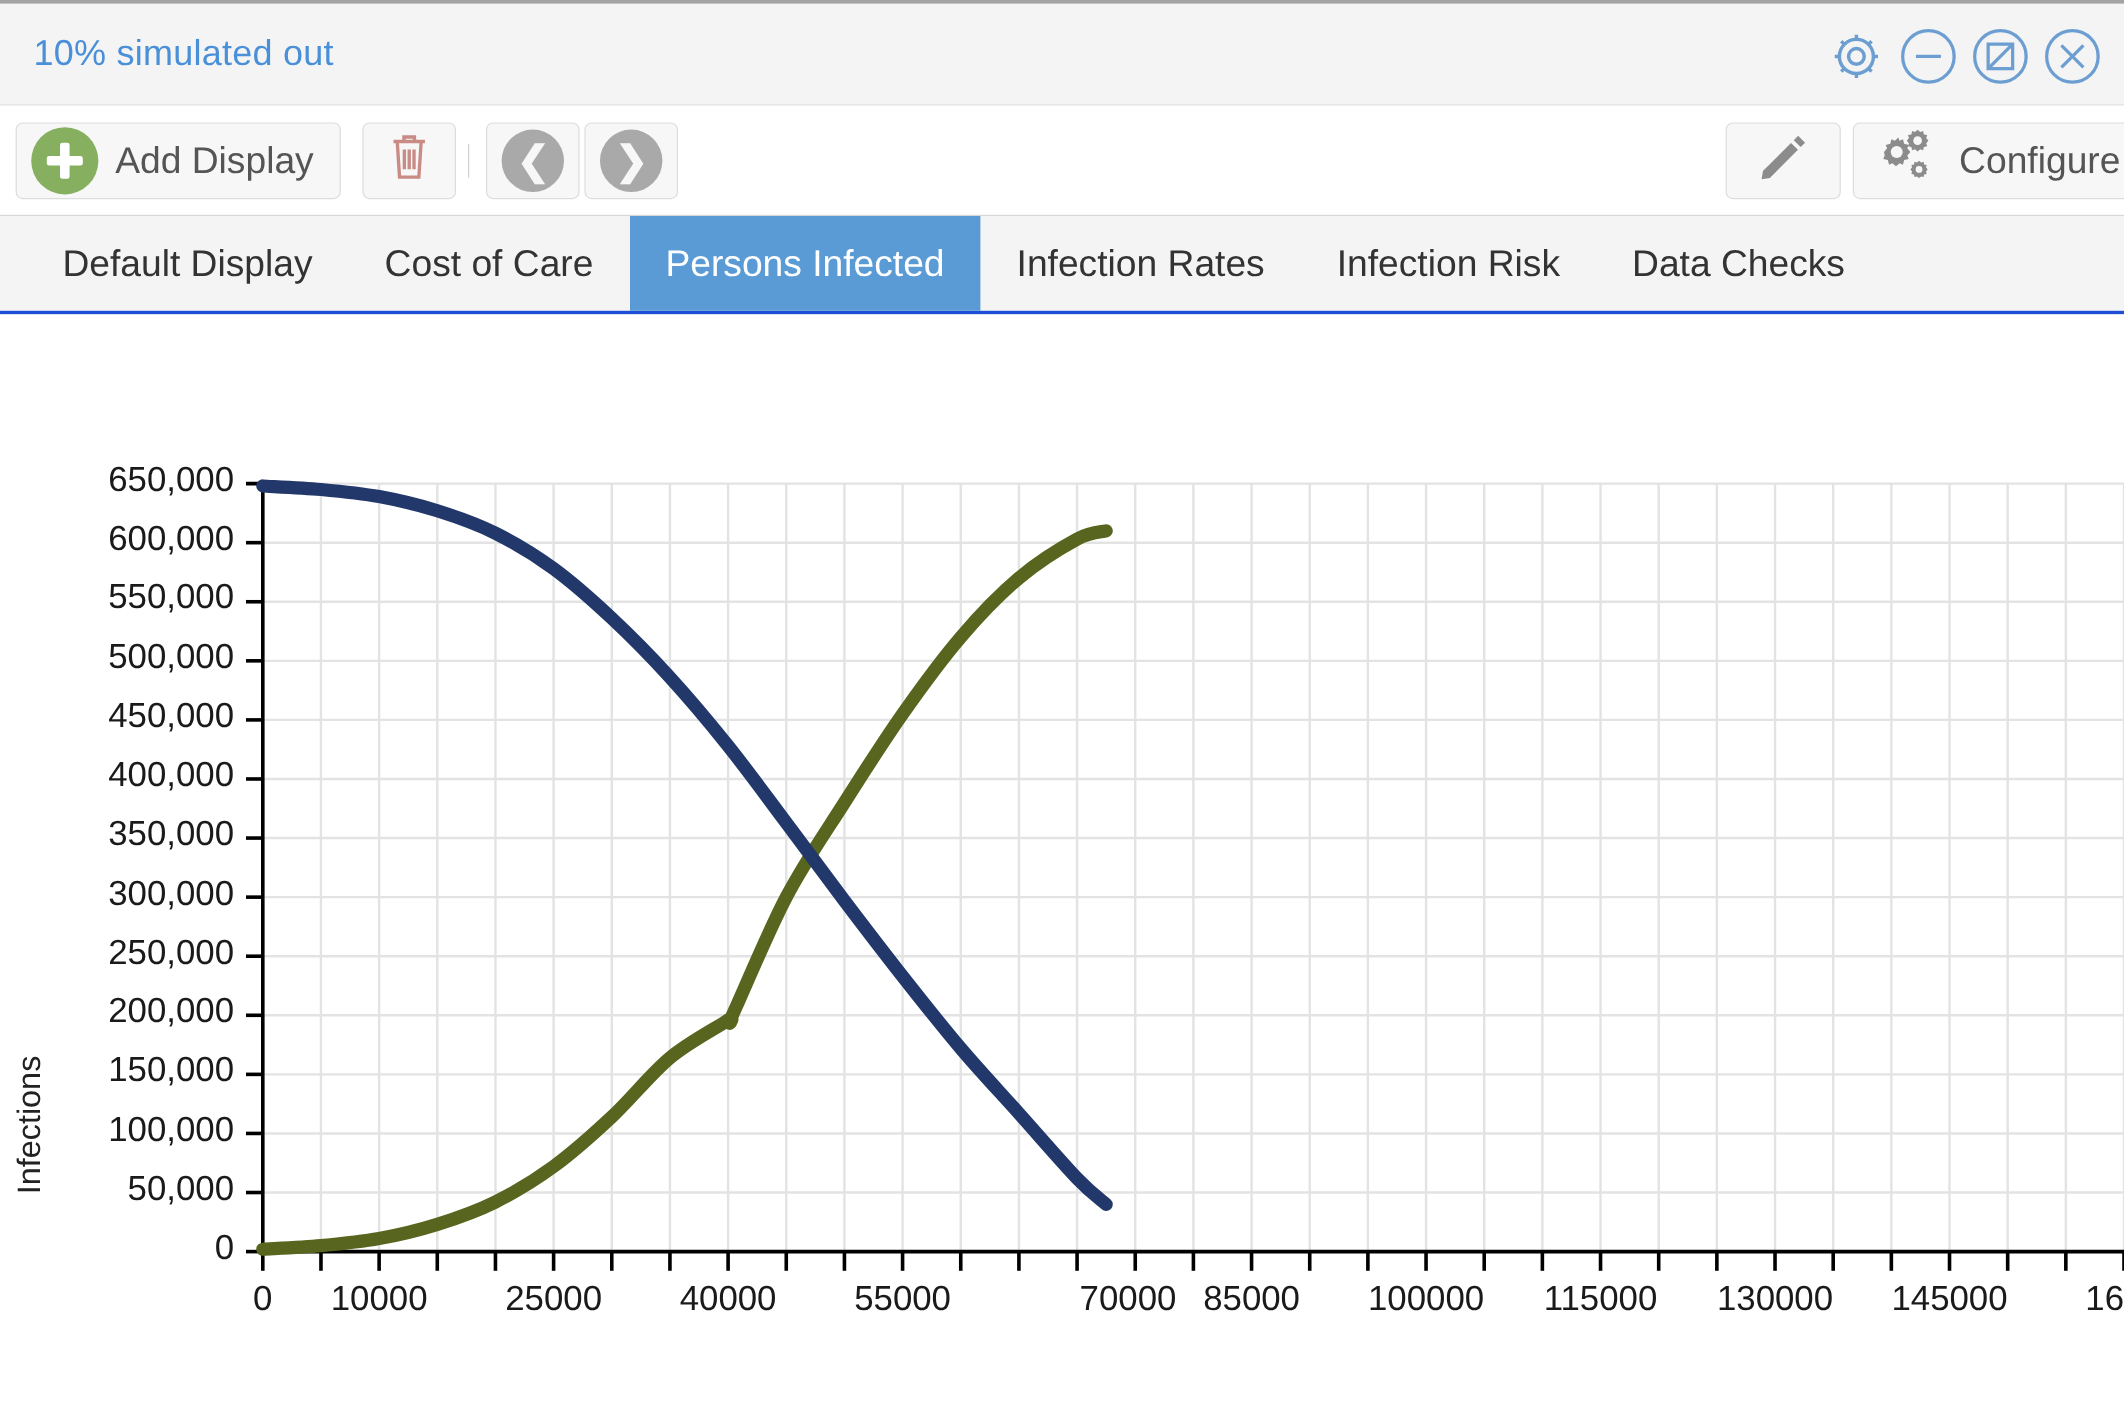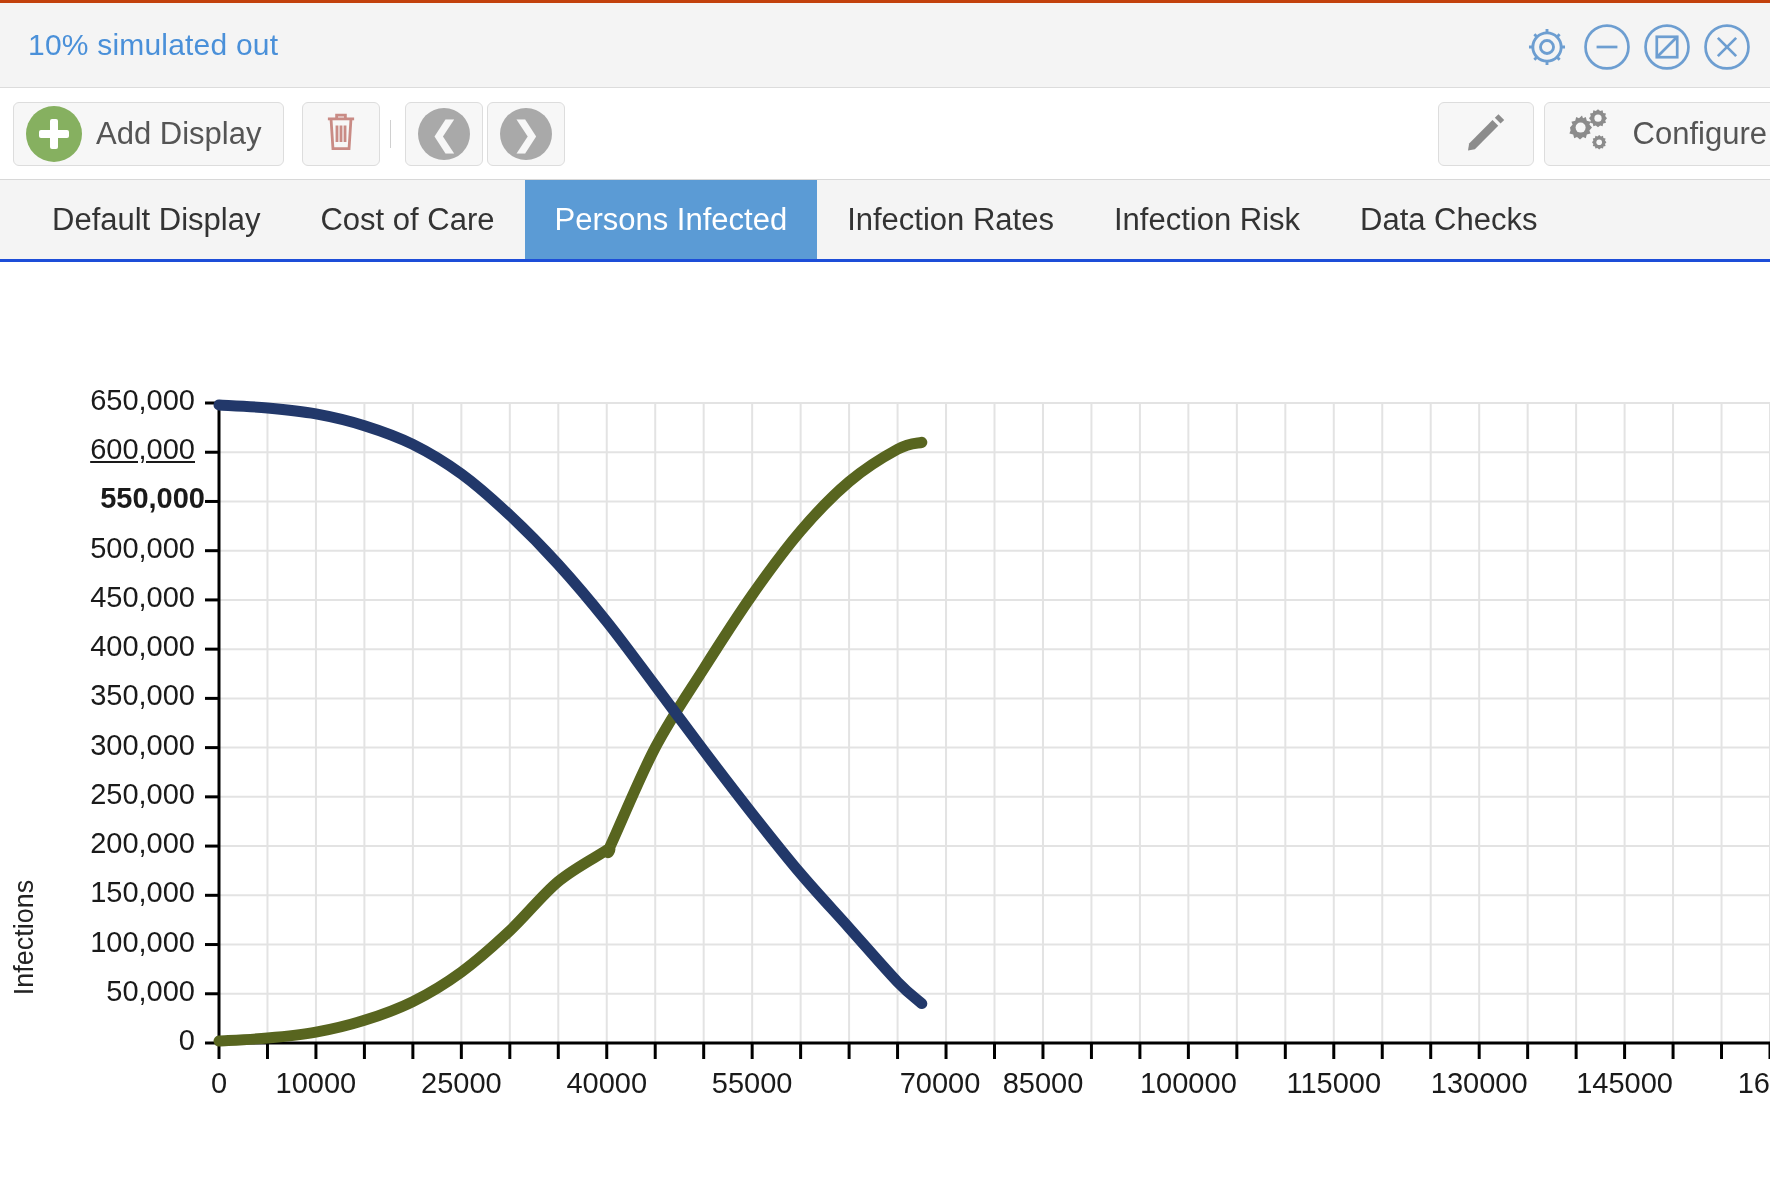--- a/index.html
+++ b/index.html
@@ -7,21 +7,21 @@
     width: 1770px; height: 1183px;
     font-family: "Liberation Sans", sans-serif;
     background: #ffffff;
     overflow: hidden;
   }
 
   
   #titlebar {
     position: absolute; left: 0; top: 0; width: 1770px; height: 88px;
     background: #f4f4f4;
-    border-top: 3px solid #c2410c;
+    border-top: 3px solid #a3a3a3;
     border-bottom: 1px solid #dcdcdc;
     display: flex; align-items: center;
   }
   #win-title {
     margin-left: 28px;
     font-size: 30px;
     color: #4a90d9;
     letter-spacing: 0.2px;
     white-space: nowrap;
   }
@@ -356,22 +356,22 @@
         <line x1="1770" y1="781" x2="1770" y2="797" stroke="#000" stroke-width="3"></line>
       </g>
     <g id="series-lines">
         <path d="M 219.00 779.03 C 227.08 778.54, 251.31 777.55, 267.47 776.08 C 283.63 774.60, 299.78 773.12, 315.94 770.17 C 332.09 767.22, 348.25 763.44, 364.41 758.35 C 380.56 753.27, 396.72 747.69, 412.88 739.65 C 429.03 731.61, 445.19 721.92, 461.34 710.11 C 477.50 698.29, 493.66 683.85, 509.81 668.75 C 525.97 653.66, 542.13 632.98, 558.28 619.52 C 574.44 606.07, 598.01 594.09, 606.75 588.02 C 615.49 581.94, 602.67 600.13, 610.74 583.07 C 618.82 566.00, 639.73 514.99, 655.22 485.62 C 670.71 456.25, 687.53 432.28, 703.69 406.85 C 719.84 381.41, 736.00 355.97, 752.16 333.00 C 768.31 310.03, 784.47 287.87, 800.63 269.00 C 816.78 250.13, 832.94 233.39, 849.09 219.77 C 865.25 206.15, 885.45 193.84, 897.56 187.28 C 909.68 180.71, 917.76 181.53, 921.80 180.38" fill="none" stroke="#58651f" stroke-width="11" stroke-linecap="round" stroke-linejoin="round"></path>
         <path d="M 219.00 142.97 C 227.08 143.46, 251.31 144.45, 267.47 145.92 C 283.63 147.40, 299.78 148.88, 315.94 151.83 C 332.09 154.78, 348.25 158.56, 364.41 163.65 C 380.56 168.73, 396.72 174.31, 412.88 182.35 C 429.03 190.39, 445.19 200.08, 461.34 211.89 C 477.50 223.71, 493.66 238.15, 509.81 253.25 C 525.97 268.34, 542.13 284.75, 558.28 302.48 C 574.44 320.20, 590.59 339.40, 606.75 359.58 C 622.91 379.77, 639.06 402.09, 655.22 423.58 C 671.38 445.08, 687.53 467.24, 703.69 488.57 C 719.84 509.90, 736.00 531.07, 752.16 551.58 C 768.31 572.10, 784.47 592.61, 800.63 611.65 C 816.78 630.68, 832.94 647.75, 849.09 665.80 C 865.25 683.85, 885.45 707.32, 897.56 719.95 C 909.68 732.59, 917.76 738.01, 921.80 741.62" fill="none" stroke="#22386a" stroke-width="11" stroke-linecap="round" stroke-linejoin="round"></path>
       </g>
   </svg>
 
   <div id="y-tick-labels">
       <div class="tick-label-y" style="width: 195px; left: 0px; top: 122px;">650,000</div>
-      <div class="tick-label-y" style="width: 195px; left: 0px; top: 171.231px; text-decoration: underline;">600,000</div>
-      <div class="tick-label-y" style="width: 195px; left: 10px; top: 220.462px; font-weight: bold;">550,000</div>
+      <div class="tick-label-y" style="width: 195px; left: 0px; top: 171.231px;">600,000</div>
+      <div class="tick-label-y" style="width: 195px; left: 0px; top: 220.462px;">550,000</div>
       <div class="tick-label-y" style="width: 195px; left: 0px; top: 269.692px;">500,000</div>
       <div class="tick-label-y" style="width: 195px; left: 0px; top: 318.923px;">450,000</div>
       <div class="tick-label-y" style="width: 195px; left: 0px; top: 368.154px;">400,000</div>
       <div class="tick-label-y" style="width: 195px; left: 0px; top: 417.385px;">350,000</div>
       <div class="tick-label-y" style="width: 195px; left: 0px; top: 466.615px;">300,000</div>
       <div class="tick-label-y" style="width: 195px; left: 0px; top: 515.846px;">250,000</div>
       <div class="tick-label-y" style="width: 195px; left: 0px; top: 565.077px;">200,000</div>
       <div class="tick-label-y" style="width: 195px; left: 0px; top: 614.308px;">150,000</div>
       <div class="tick-label-y" style="width: 195px; left: 0px; top: 663.538px;">100,000</div>
       <div class="tick-label-y" style="width: 195px; left: 0px; top: 712.769px;">50,000</div>

